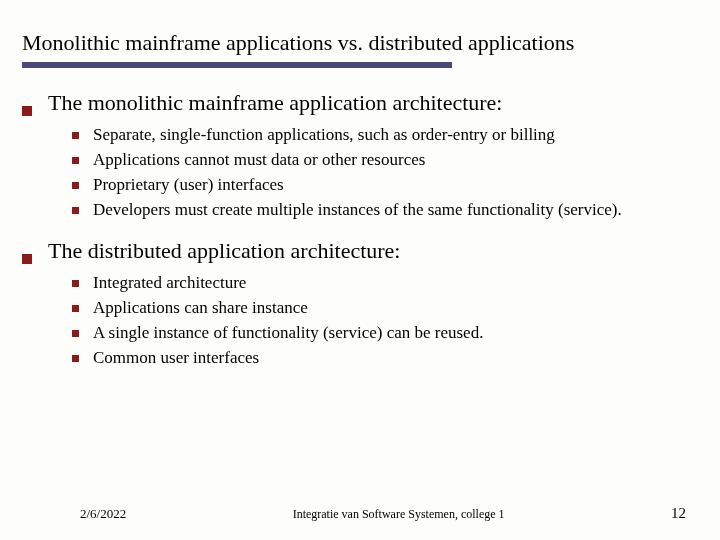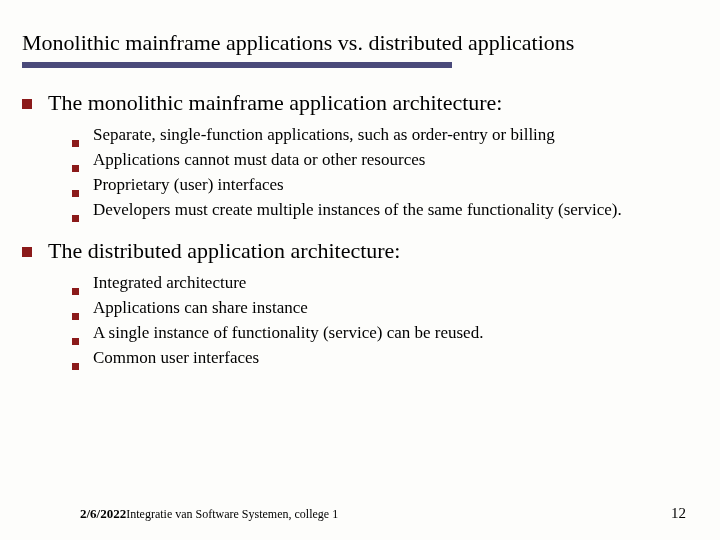--- a/index.html
+++ b/index.html
@@ -29,40 +29,40 @@
     height: 6px;
     background: #4a4a7a;
     width: 430px;
     margin-bottom: 22px;
   }
   .block {
     margin-bottom: 16px;
   }
   .lvl1 {
     display: flex;
-    align-items: flex-start;
+    align-items: flex-end;
     margin-bottom: 8px;
   }
   .lvl1 .bullet {
     width: 10px;
     height: 10px;
     background: #8b1a1a;
     flex-shrink: 0;
     margin-top: 9px;
     margin-right: 16px;
   }
   .lvl1 .text {
     font-size: 22px;
   }
   .lvl2-list {
     padding-left: 50px;
   }
   .lvl2 {
     display: flex;
-    align-items: flex-end;
+    align-items: flex-start;
     margin-bottom: 2px;
   }
   .lvl2 .bullet {
     width: 7px;
     height: 7px;
     background: #8b1a1a;
     flex-shrink: 0;
     margin-top: 8px;
     margin-right: 14px;
   }
@@ -73,22 +73,22 @@
   .footer {
     position: absolute;
     bottom: 18px;
     left: 0;
     width: 100%;
     padding: 0 34px 0 80px;
     display: flex;
     align-items: baseline;
     font-size: 13px;
   }
-  .footer .date { flex: 0 0 auto; font-weight: bold; }
-  .footer .center { flex: 1; text-align: left; font-size: 12px; }
+  .footer .date { flex: 0 0 auto; }
+  .footer .center { flex: 1; text-align: center; font-size: 12px; }
   .footer .num { flex: 0 0 auto; font-size: 15px; }
 </style>
 </head>
 <body>
 
 <div class="slide">
   <div class="title">Monolithic mainframe applications vs. distributed applications</div>
   <div class="title-rule"></div>
 
   <div class="block">

